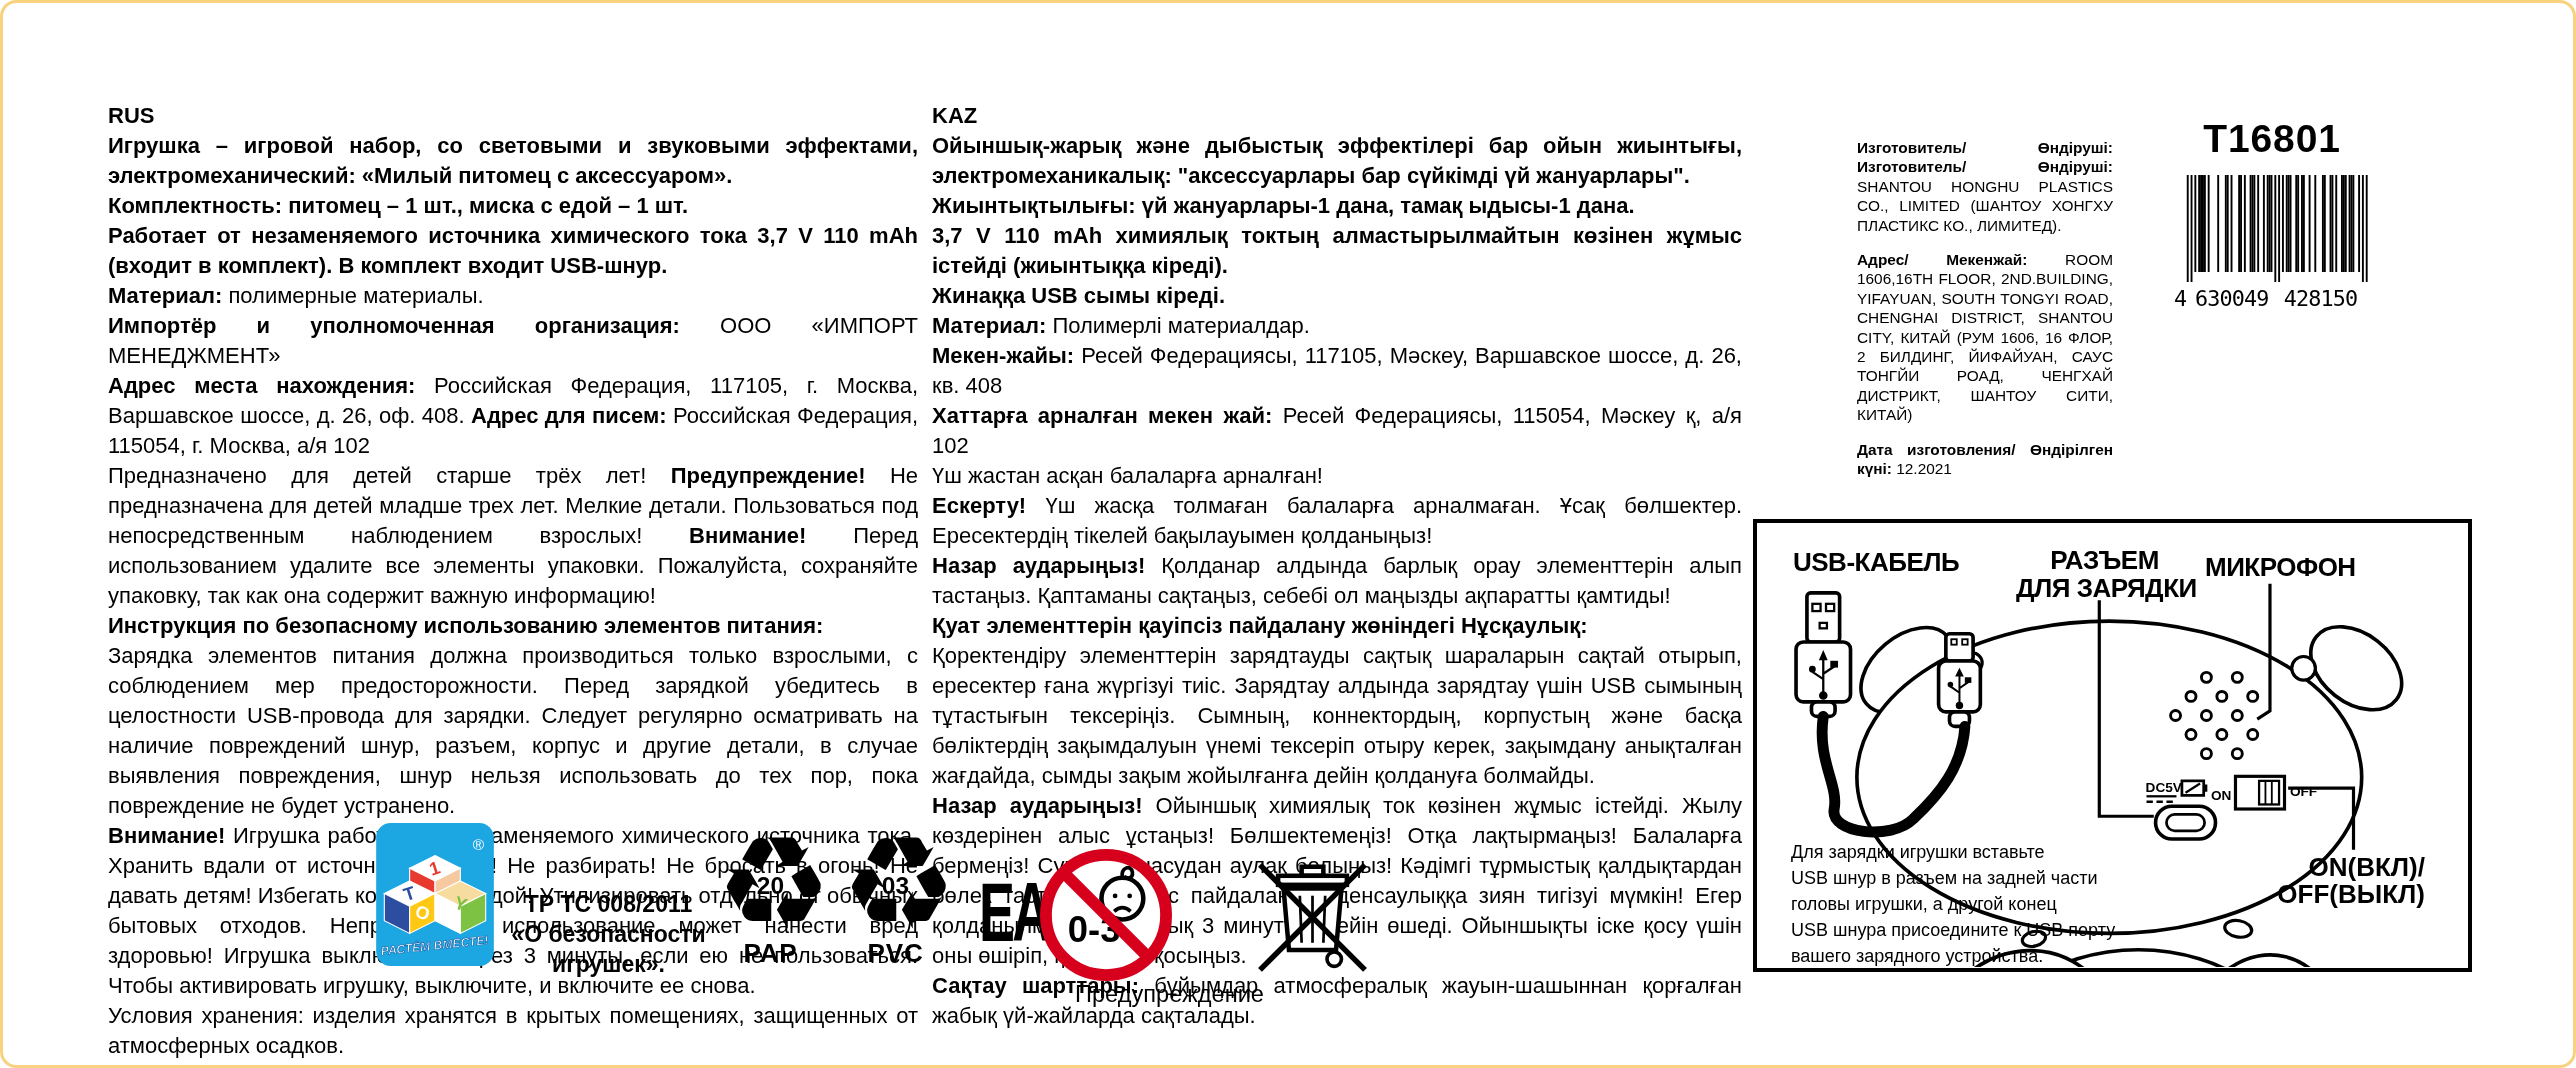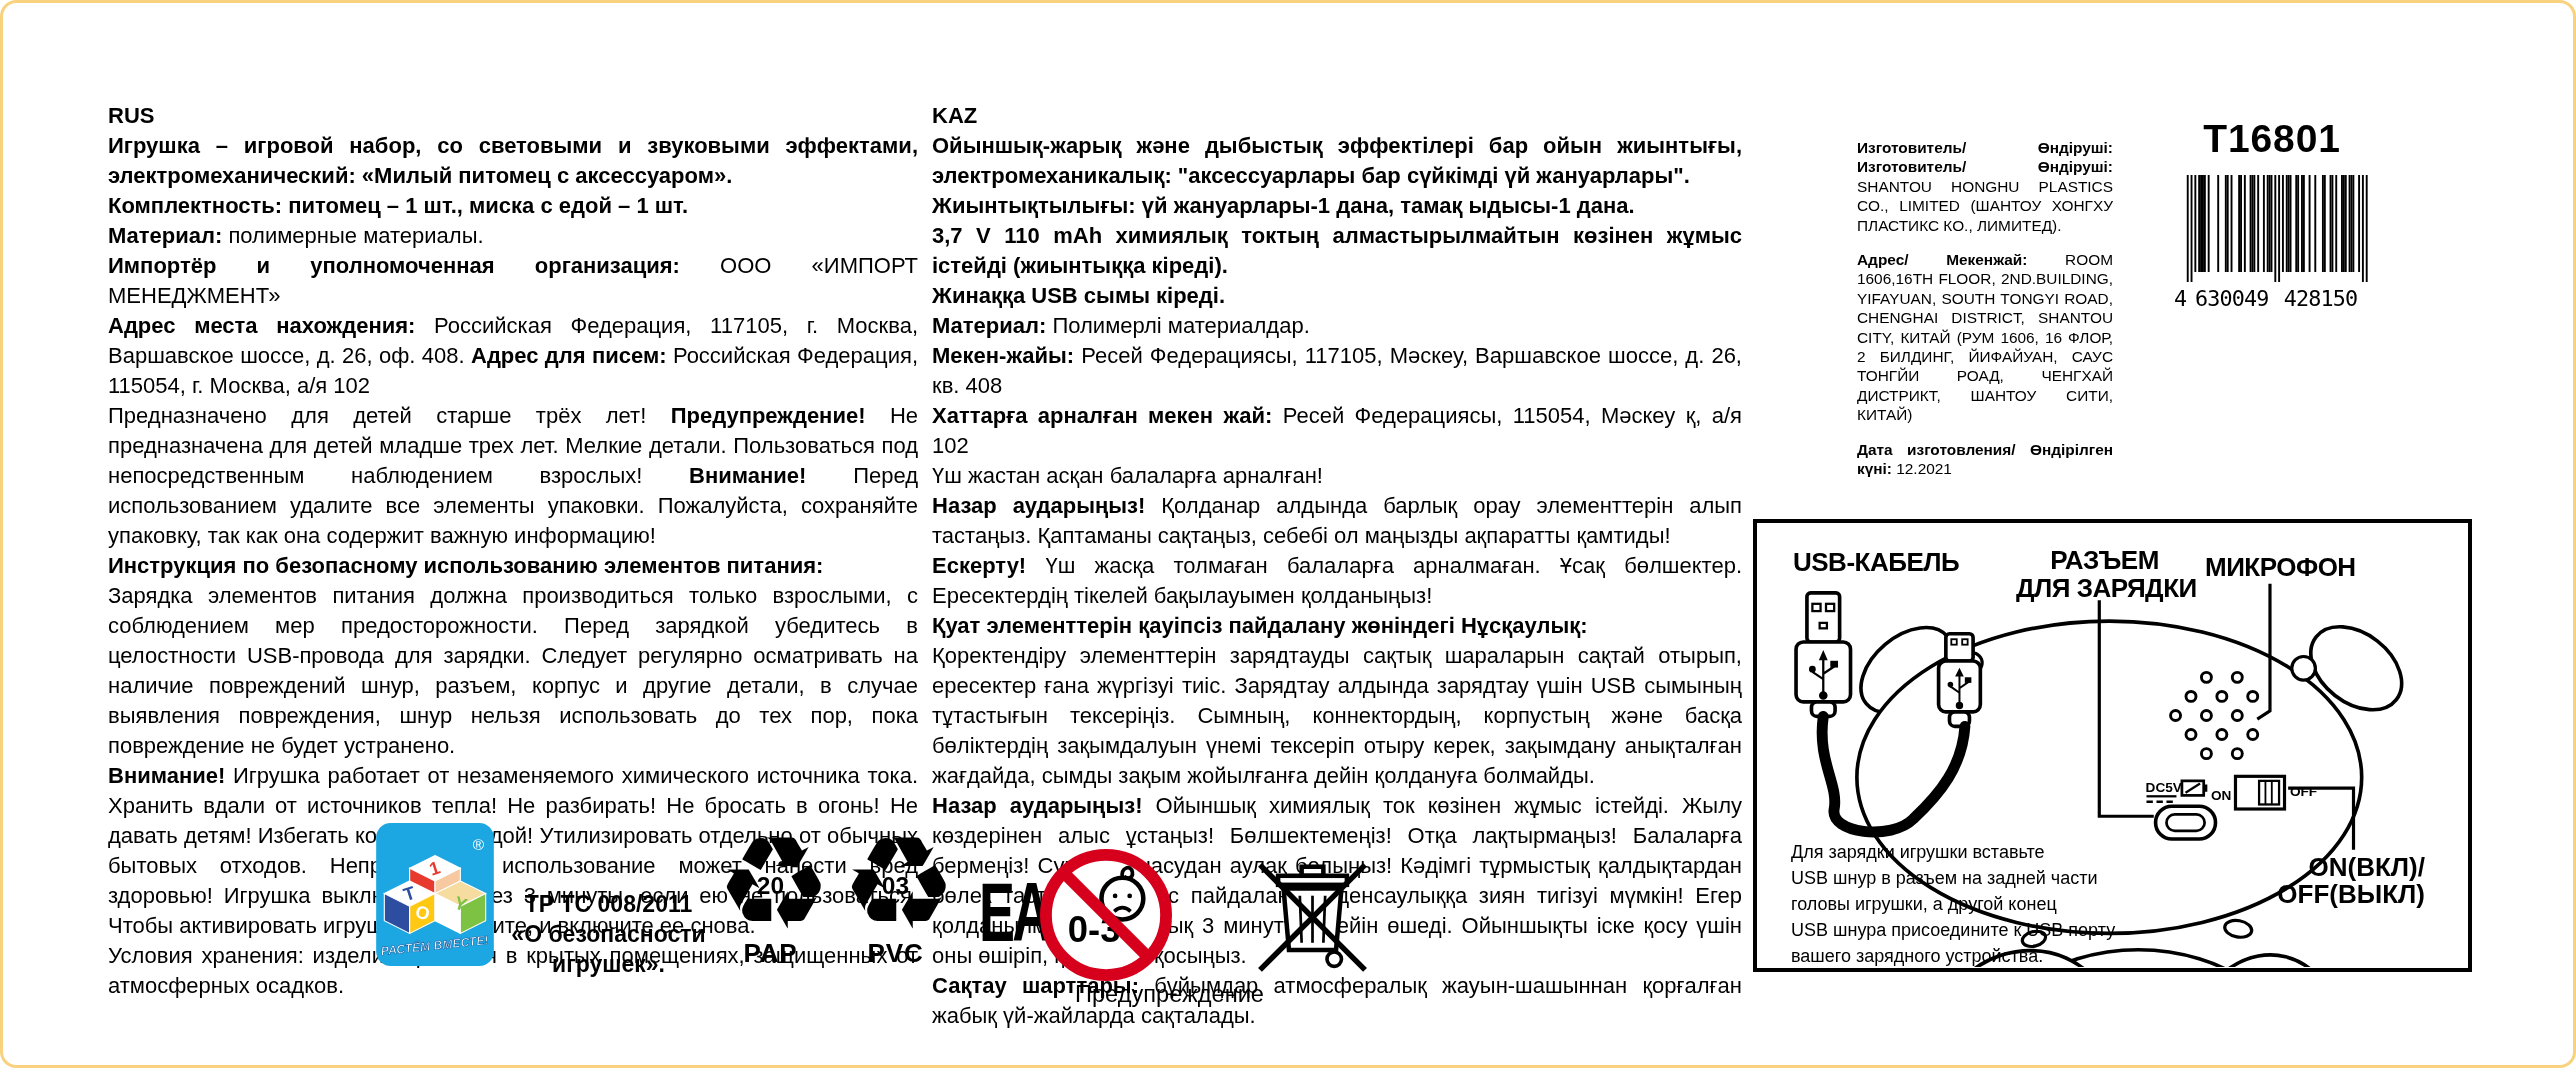--- a/index.html
+++ b/index.html
@@ -45,42 +45,43 @@
 </style>
 </head>
 <body>
 
 <div class="sheet">
 
   <div class="textcol col-rus">
       <p><b>RUS</b></p>
       <p><b>Игрушка – игровой набор, со световыми и звуковыми эффектами, электромеханический:  «Милый питомец с аксессуаром».</b></p>
       <p><b>Комплектность: питомец – 1 шт.,  миска с едой – 1 шт.</b></p>
+      <p><b>Работает  от незаменяемого источника химического тока 3,7 V 110 mAh (входит в комплект).  В комплект входит USB-шнур.</b></p>
       <p><b>Материал: </b><span>полимерные материалы.</span></p>
       <p><b>Импортёр и уполномоченная организация: </b><span>ООО «ИМПОРТ МЕНЕДЖМЕНТ»</span></p>
       <p><b>Адрес места нахождения: </b><span>Российская Федерация, 117105, г. Москва, Варшавское шоссе, д. 26, оф. 408. </span><b>Адрес для писем: </b><span>Российская Федерация, 115054, г. Москва, а/я 102</span></p>
       <p><span>Предназначено для детей старше трёх лет! </span><b>Предупреждение! </b><span>Не предназначена для детей младше трех лет. Мелкие детали. Пользоваться под непосредственным наблюдением взрослых! </span><b>Внимание! </b><span>Перед использованием удалите все элементы упаковки. Пожалуйста, сохраняйте упаковку, так как она содержит важную информацию!</span></p>
       <p><b>Инструкция по безопасному использованию элементов питания:</b></p>
       <p><span>Зарядка элементов питания должна производиться только взрослыми, с соблюдением мер предосторожности. Перед зарядкой убедитесь в целостности USB-провода для зарядки. Следует регулярно осматривать на наличие повреждений шнур, разъем, корпус и другие детали, в случае выявления повреждения, шнур нельзя использовать до тех пор, пока повреждение не будет устранено.</span></p>
       <p><b>Внимание! </b><span>Игрушка работает от незаменяемого химического источника тока. Хранить вдали от источников тепла! Не разбирать! Не бросать в огонь! Не давать детям! Избегать контакта с водой! Утилизировать отдельно от обычных бытовых отходов. Неправильное использование может нанести вред здоровью! Игрушка выключится через 3 минуты, если ею не пользоваться. Чтобы активировать игрушку, выключите, и включите ее снова.</span></p>
       <p><span>Условия хранения: изделия хранятся в крытых помещениях, защищенных от атмосферных осадков.</span></p>
     </div>
 
   <div class="textcol col-kaz">
       <p><b>KAZ</b></p>
       <p><b>Ойыншық-жарық және дыбыстық эффектілері бар ойын жиынтығы, электромеханикалық: "аксессуарлары бар сүйкімді үй жануарлары".</b></p>
       <p><b>Жиынтықтылығы: үй жануарлары-1 дана, тамақ ыдысы-1 дана.</b></p>
       <p><b>3,7 V 110 mAh химиялық токтың алмастырылмайтын көзінен жұмыс істейді (жиынтыққа кіреді).</b></p>
       <p><b>Жинаққа USB сымы кіреді.</b></p>
       <p><b>Материал: </b><span>Полимерлі материалдар.</span></p>
       <p><b>Мекен-жайы: </b><span>Ресей Федерациясы, 117105, Мәскеу, Варшавское шоссе, д. 26, кв. 408</span></p>
       <p><b>Хаттарға арналған мекен жай: </b><span>Ресей Федерациясы, 115054, Мәскеу қ, а/я 102</span></p>
       <p><span>Үш жастан асқан балаларға арналған!</span></p>
+      <p><b>Ескерту! </b><span>Үш жасқа толмаған балаларға арналмаған. Ұсақ бөлшектер. Ересектердің тікелей бақылауымен қолданыңыз!</span></p>
       <p><b>Назар аударыңыз! </b><span>Қолданар алдында барлық орау элементтерін алып тастаңыз. Қаптаманы сақтаңыз, себебі ол маңызды ақпаратты қамтиды!</span></p>
-      <p><b>Ескерту! </b><span>Үш жасқа толмаған балаларға арналмаған. Ұсақ бөлшектер. Ересектердің тікелей бақылауымен қолданыңыз!</span></p>
       <p><b>Қуат элементтерін қауіпсіз пайдалану жөніндегі Нұсқаулық:</b></p>
       <p><span>Қоректендіру элементтерін зарядтауды сақтық шараларын сақтай отырып, ересектер ғана жүргізуі тиіс. Зарядтау алдында зарядтау үшін USB сымының тұтастығын тексеріңіз. Сымның, коннектордың, корпустың және басқа бөліктердің зақымдалуын үнемі тексеріп отыру керек, зақымдану анықталған жағдайда, сымды зақым жойылғанға дейін қолдануға болмайды.</span></p>
       <p><b>Назар аударыңыз! </b><span>Ойыншық химиялық ток көзінен жұмыс істейді. Жылу көздерінен алыс ұстаңыз! Бөлшектемеңіз! Отқа лақтырмаңыз! Балаларға бермеңіз! Сумен жанасудан аулақ болыңыз! Кәдімгі тұрмыстық қалдықтардан бөлек тастаңыз. Дұрыс пайдаланбау денсаулыққа зиян тигізуі мүмкін! Егер қолданылмаса, ойыншық 3 минуттан кейін өшеді. Ойыншықты іске қосу үшін оны өшіріп, қайтадан қосыңыз.</span></p>
       <p><b>Сақтау шарттары: </b><span>бұйымдар атмосфералық жауын-шашыннан қорғалған жабық үй-жайларда сақталады.</span></p>
     </div>
 
   <div class="mfr">
       <p><b>Изготовитель/ Өндіруші: Изготовитель/ Өндіруші: </b><span>SHANTOU HONGHU PLASTICS CO., LIMITED (ШАНТОУ  ХОНГХУ ПЛАСТИКС КО., ЛИМИТЕД).</span></p>
       <p><b>Адрес/  Мекенжай: </b><span>ROOM 1606,16TH FLOOR, 2ND.BUILDING, YIFAYUAN, SOUTH TONGYI ROAD, CHENGHAI DISTRICT, SHANTOU CITY, КИТАЙ (РУМ 1606, 16 ФЛОР, 2 БИЛДИНГ, ЙИФАЙУАН, САУС ТОНГЙИ РОАД, ЧЕНГХАЙ ДИСТРИКТ, ШАНТОУ СИТИ, КИТАЙ)</span></p>
       <p><b>Дата изготовления/ Өндірілген күні: </b><span>12.2021</span></p>

